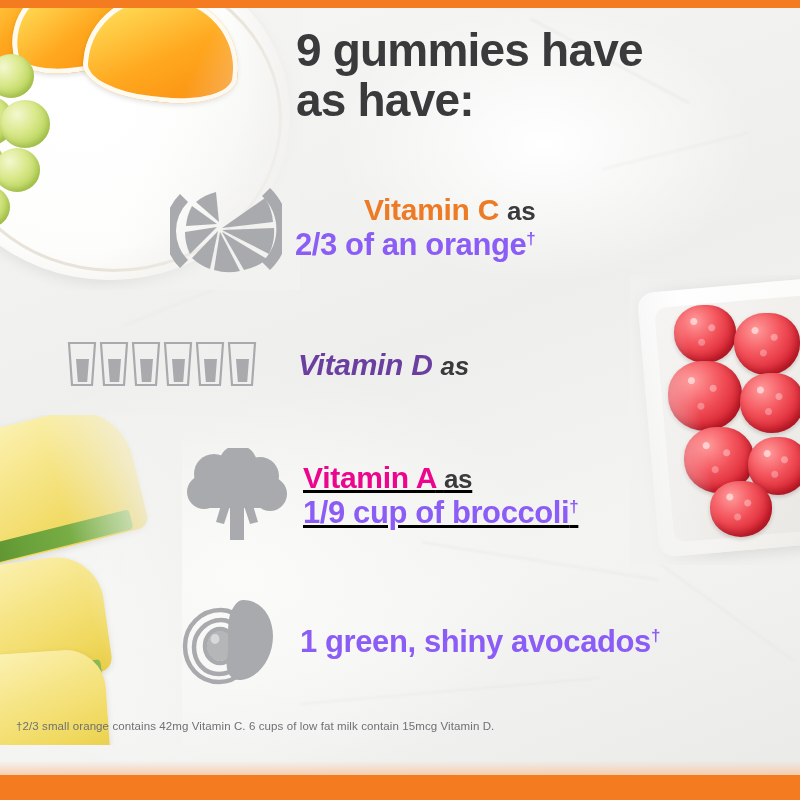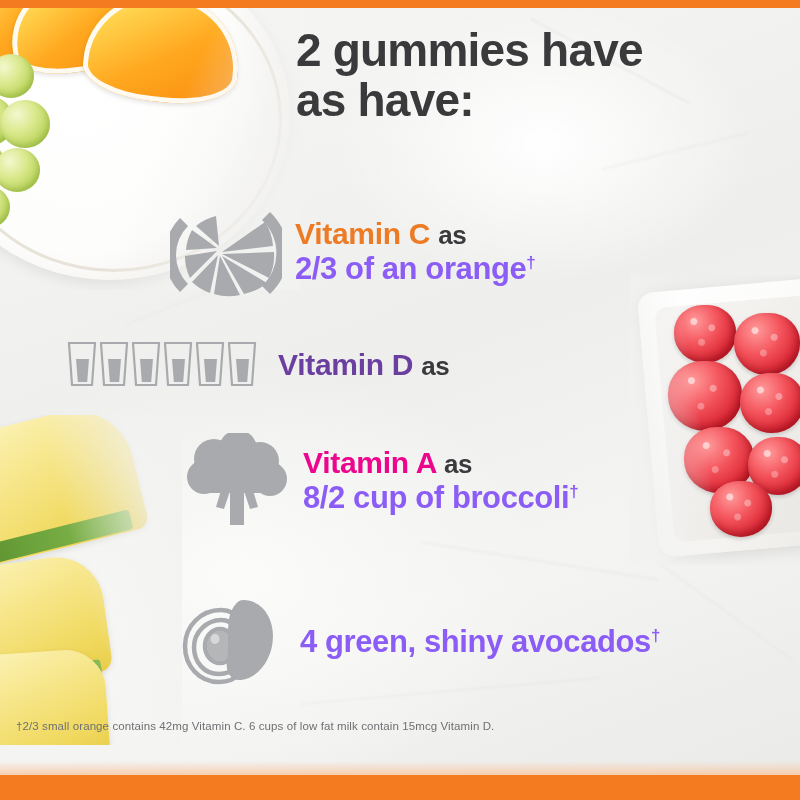--- a/index.html
+++ b/index.html
@@ -92,31 +92,31 @@
   
   #headline{
     position:absolute;left:296px;top:26px;width:470px;z-index:20;
     font-weight:700;font-size:46px;line-height:1.08;color:#3a3a3c;
     letter-spacing:-.8px;
   }
   #headline span{display:block;}
 
   
   .row{position:absolute;z-index:20;display:flex;align-items:center;}
-  #row-0{left:165px;top:204px;}
+  #row-0{left:165px;top:180px;text-align:right;}
   #row-1{left:60px;top:330px;}
-  #row-2{left:180px;top:431px;}
+  #row-2{left:180px;top:446px;text-decoration:underline;}
   #row-3{left:172px;top:592px;}
   .icon-wrap{flex:0 0 auto;display:flex;align-items:center;justify-content:center;}
   #row-0 .icon-wrap{width:122px;height:96px;}
   #row-1 .icon-wrap{width:210px;height:70px;}
   #row-2 .icon-wrap{width:115px;height:100px;}
   #row-3 .icon-wrap{width:120px;height:100px;}
   .rtext{margin-left:8px;}
-  #row-1 .rtext{margin-left:8px;}
+  #row-1 .rtext{margin-left:28px;font-style:italic;}
   .line1{font-weight:700;font-size:30px;line-height:1.12;letter-spacing:-.3px;white-space:nowrap;}
   .line2{font-weight:700;font-size:31px;line-height:1.18;letter-spacing:-.4px;
     color:#8b5cf6;white-space:nowrap;}
   .as-word{color:#3a3a3c;font-weight:600;font-size:26px;}
   .dag{font-size:17px;vertical-align:super;font-weight:700;}
 
   
   #footnote{
     position:absolute;left:16px;top:718px;width:770px;z-index:30;
     font-size:11.5px;line-height:1.52;color:#6f7073;font-weight:400;letter-spacing:.1px;
@@ -169,21 +169,21 @@
   <div class="photo" id="photo-bottomleft">
     <div class="pine p1"></div>
     <div class="rind r1"></div>
     <div class="pine p2"></div>
     <div class="rind r2"></div>
     <div class="pine p3"></div>
     <div class="photo-shade" style="background:linear-gradient(75deg,rgba(255,255,255,0) 50%,rgba(242,242,241,.9) 86%,#f2f2f1 100%);"></div>
   </div>
 
   <div id="headline">
-    <span>2 gummies have</span>
+    <span>9 gummies have</span>
     <span>as have:</span>
   </div>
 
   <div class="row" id="row-0">
     <div class="icon-wrap">
       <svg width="112" height="92" viewBox="0 0 112 92">
         <g fill="#A8AAAD">
           <path d="M10 86 A52 52 0 0 1 10 12 L18 20 A41 41 0 0 0 18 78 Z"></path>
           <path d="M24 82 A44 44 0 0 1 24 16 L30 24 A34 34 0 0 0 30 74 Z" opacity="0"></path>
           <path d="M100 6 A56 56 0 0 1 100 88 L92 80 A45 45 0 0 0 92 14 Z"></path>
@@ -255,21 +255,21 @@
           <path d="M66 54 L72 74 L64 76 L58 58 Z"></path>
         </g>
       </svg>
     </div>
     <div class="rtext">
       <div class="line1">
         <span style="color:#EC068D;">Vitamin A</span>
         <span class="as-word">as</span>
       </div>
       <div class="line2">
-        <span>8/2 cup of broccoli</span><span class="dag">†</span>
+        <span>1/9 cup of broccoli</span><span class="dag">†</span>
       </div>
     </div>
   </div>
 
   <div class="row" id="row-3">
     <div class="icon-wrap">
       <svg width="110" height="96" viewBox="0 0 110 96">
         <g fill="#A8AAAD">
           <path d="M66 6 C84 6 96 22 96 42 C96 64 82 84 64 86 C54 87 48 78 50 66 C53 46 48 26 56 14 C59 9 62 6 66 6 Z"></path>
         </g>
@@ -277,21 +277,21 @@
           <path d="M44 16 C62 16 74 34 74 54 C74 74 60 88 42 88 C22 88 8 72 8 52 C8 32 24 16 44 16 Z"></path>
           <path d="M44 26 C58 26 66 40 66 55 C66 70 56 80 42 80 C27 80 17 68 17 53 C17 38 30 26 44 26 Z"></path>
           <ellipse cx="43" cy="52" rx="15" ry="17"></ellipse>
         </g>
         <ellipse cx="43" cy="52" rx="13" ry="15" fill="#A8AAAD" opacity=".85"></ellipse>
         <ellipse cx="38" cy="45" rx="4.5" ry="5" fill="#d7d8da"></ellipse>
       </svg>
     </div>
     <div class="rtext">
       <div class="line2">
-        <span>4 green, shiny avocados</span><span class="dag">†</span>
+        <span>1 green, shiny avocados</span><span class="dag">†</span>
       </div>
     </div>
   </div>
 
   <div id="footnote">
     <span>†2/3 small orange contains 42mg  Vitamin C. 6 cups of low fat milk contain 15mcg Vitamin D.</span>
   </div>
 
   <div class="band-fade"></div>
   <div class="band-top"></div>

